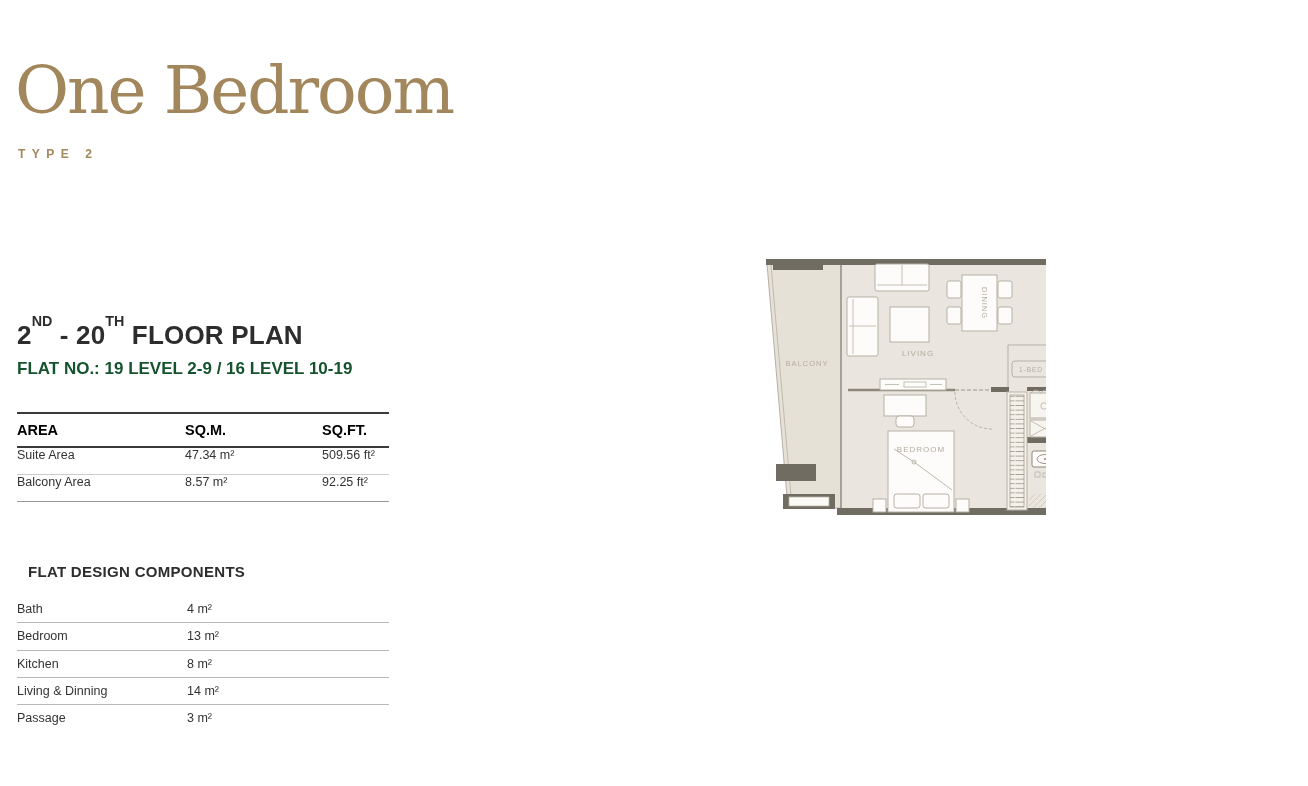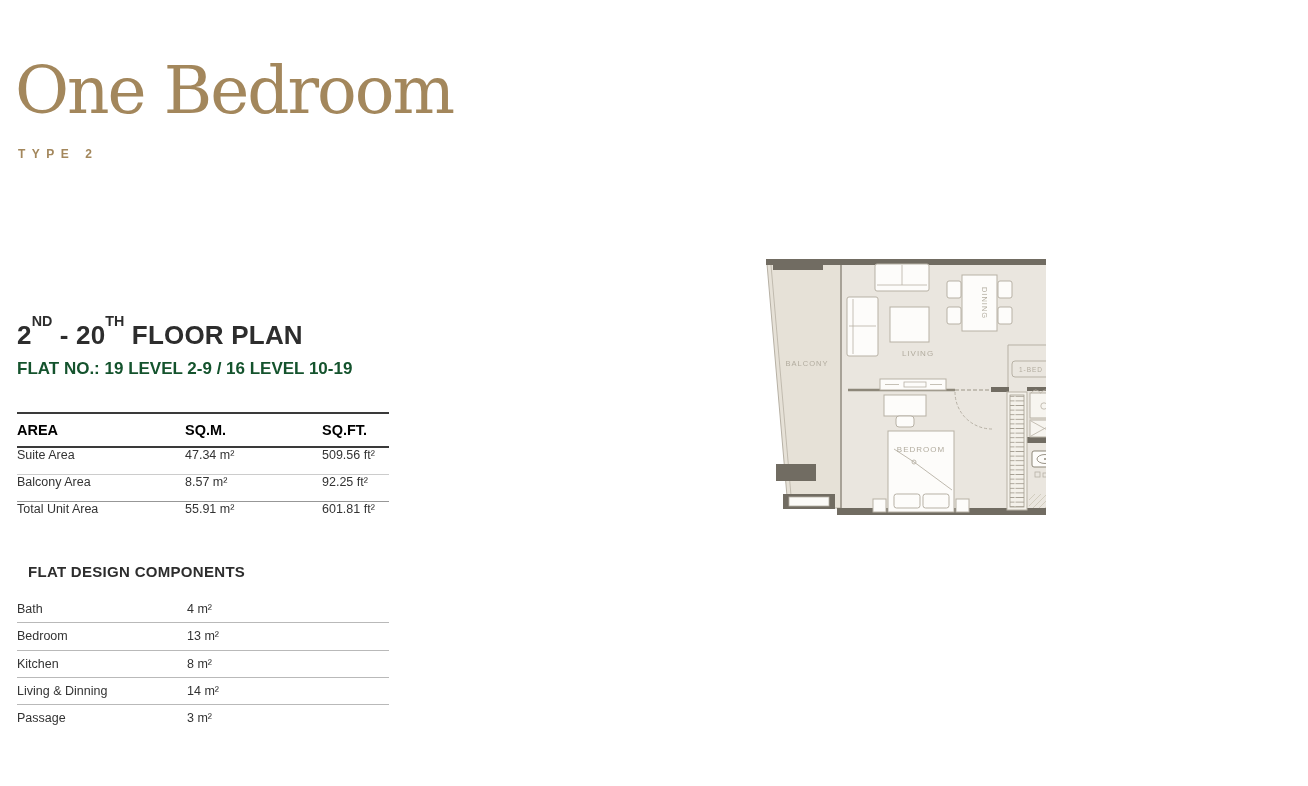--- a/index.html
+++ b/index.html
@@ -69,25 +69,20 @@
     </div>
     <div class="at-row r0">
       <div class="c1">Suite Area</div>
       <div class="c2">47.34 m²</div>
       <div class="c3">509.56 ft²</div>
     </div>
     <div class="at-row r1">
       <div class="c1">Balcony Area</div>
       <div class="c2">8.57 m²</div>
       <div class="c3">92.25 ft²</div>
-    </div>
-    <div class="at-row">
-      <div class="c1">Total Unit Area</div>
-      <div class="c2">55.91 m²</div>
-      <div class="c3">601.81 ft²</div>
     </div>
   </div>
 
   <div class="comp-heading">FLAT DESIGN COMPONENTS</div>
   <div class="comp-list">
     <div class="comp-row">
       <span>Bath</span>
       <span class="comp-val">4 m²</span>
     </div>
     <div class="comp-row">

